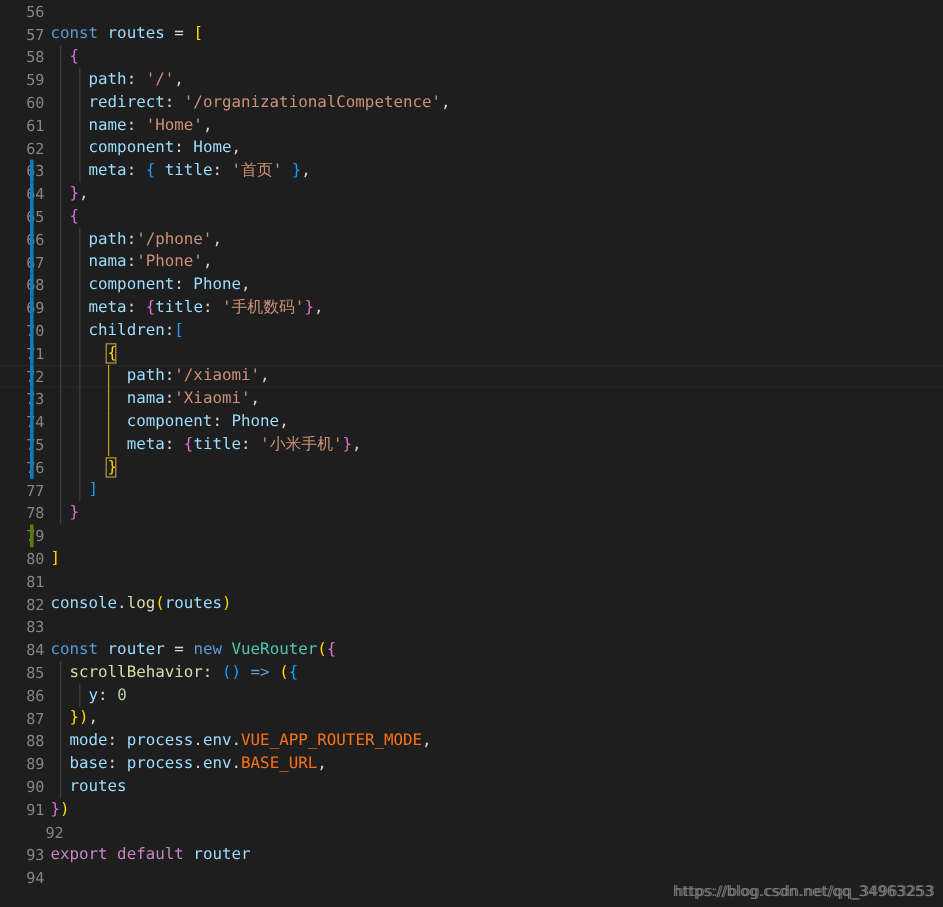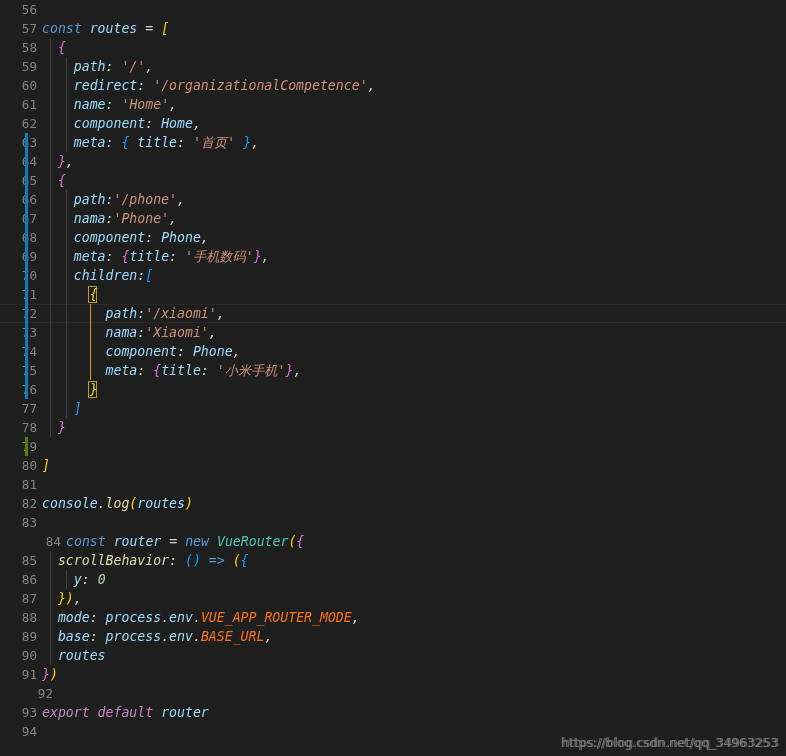--- a/index.html
+++ b/index.html
@@ -62,21 +62,20 @@
   .changebar.mod { background: #0c7cbd; }
   .changebar.add { background: #587c0c; }
 
   
   .code {
     position: absolute;
     left: 42px;
     top: 0;
     height: 19px;
     color: #d4d4d4;
-    font-style: italic;
   }
 
   
   .iguide {
     position: absolute;
     top: 0;
     width: 1px;
     height: 19px;
     background: #404040;
   }
@@ -321,21 +320,21 @@
   <div class="row" style="top:494px;position:absolute;left:0;right:0;">
     <span class="gutter">82</span>
     <span class="code"><span class="var">console</span><span class="op">.</span><span class="fn">log</span><span class="b1">(</span><span class="var">routes</span><span class="b1">)</span></span>
   </div>
 
   <div class="row" style="top:513px;position:absolute;left:0;right:0;">
     <span class="gutter">83</span>
     <span class="code"></span>
   </div>
 
-  <div class="row" style="top:532px;position:absolute;left:0;right:0;margin-left:24px;">
+  <div class="row" style="top:532px;position:absolute;left:0;right:0;">
     <span class="gutter">84</span>
     <span class="code"><span class="kw">const</span> <span class="var">router</span> <span class="op">=</span> <span class="kw">new</span> <span class="type">VueRouter</span><span class="b1">(</span><span class="b2">{</span></span>
   </div>
 
   <div class="row" style="top:551px;position:absolute;left:0;right:0;">
     <span class="gutter">85</span>
     <span class="iguide" style="left:50px;"></span>
     <span class="code">  <span class="fn">scrollBehavior</span><span class="op">:</span> <span class="b3">(</span><span class="b3">)</span> <span class="kw">=&gt;</span> <span class="b1">(</span><span class="b3">{</span></span>
   </div>
 

